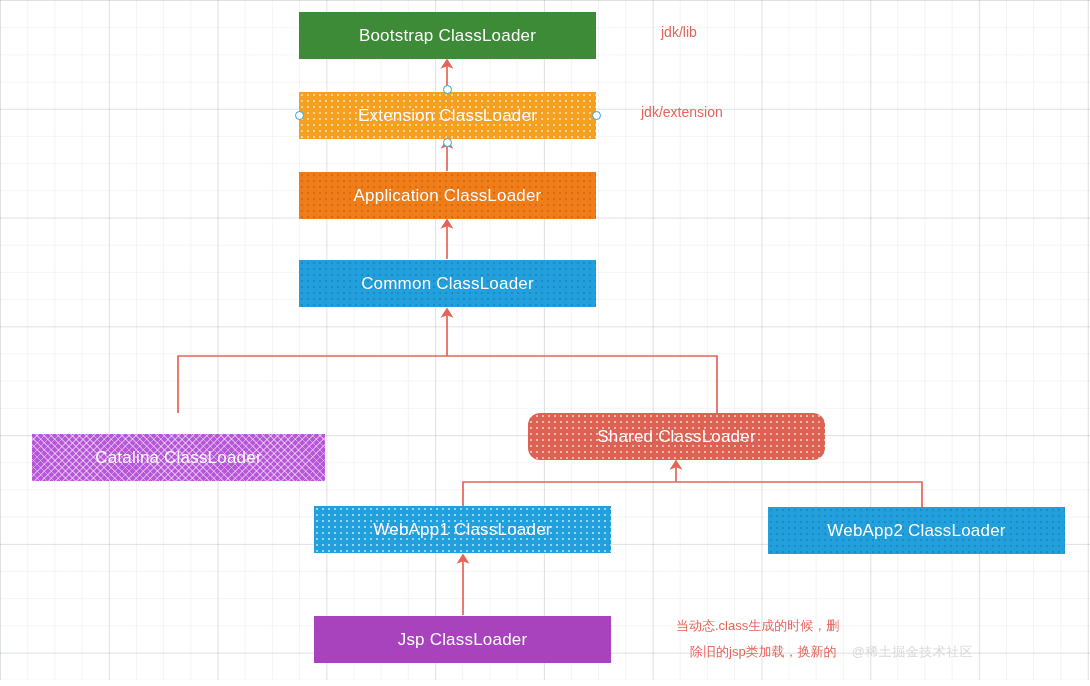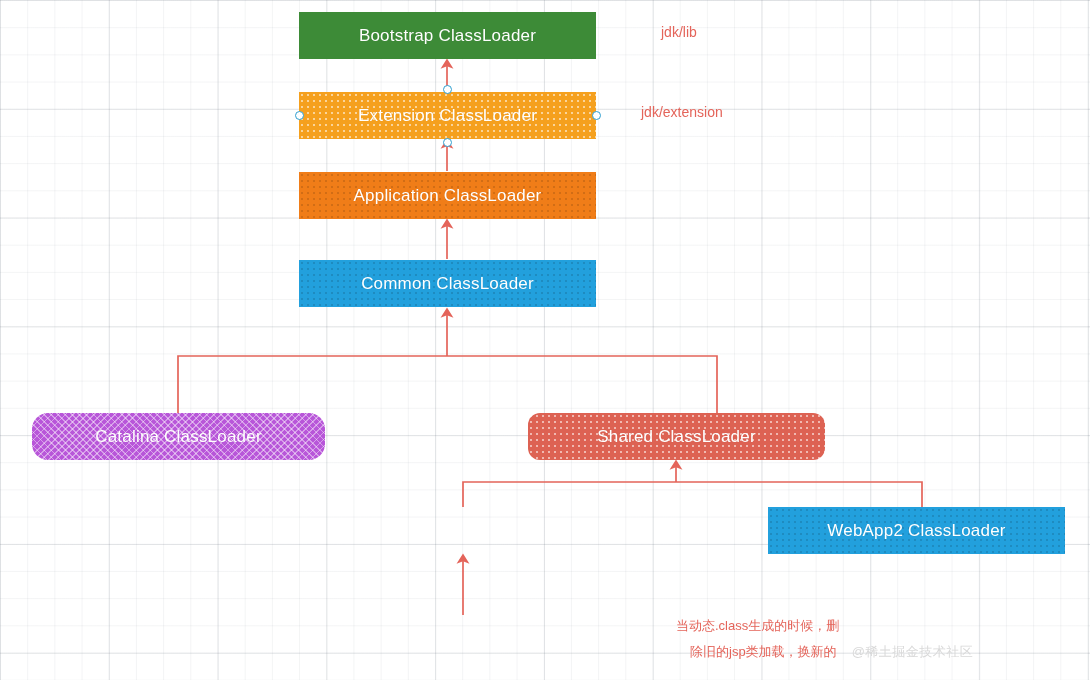--- a/index.html
+++ b/index.html
@@ -164,33 +164,39 @@
   </div>
 
   <div class="node tex-dots-dark" style="left: 299px; top: 172px; width: 297px; height: 47px; background: rgb(240, 125, 24);">
     <span class="label">Application ClassLoader</span>
   </div>
 
   <div class="node tex-dots-dark" style="left: 299px; top: 260px; width: 297px; height: 47px; background: rgb(34, 160, 221);">
     <span class="label">Common ClassLoader</span>
   </div>
 
-  <div class="node tex-cross" style="left: 32px; top: 413px; width: 293px; height: 47px; background: rgb(184, 86, 217); border-radius: 16px;">
+  <div class="node tex-cross" style="left: 32px; top: 434px; width: 293px; height: 47px; background: rgb(184, 86, 217);">
     <span class="label">Catalina ClassLoader</span>
   </div>
 
   <div class="node tex-dots" style="left: 528px; top: 413px; width: 297px; height: 47px; background: rgb(221, 98, 83); border-radius: 12px;">
     <span class="label">Shared ClassLoader</span>
   </div>
 
+  <div class="node tex-dots" style="left: 314px; top: 506px; width: 297px; height: 47px; background: rgb(34, 160, 221);">
+    <span class="label">WebApp1 ClassLoader</span>
+  </div>
 
   <div class="node tex-dots-dark" style="left: 768px; top: 507px; width: 297px; height: 47px; background: rgb(34, 160, 221);">
     <span class="label">WebApp2 ClassLoader</span>
   </div>
 
+  <div class="node" style="left: 314px; top: 616px; width: 297px; height: 47px; background: rgb(168, 67, 189);">
+    <span class="label">Jsp ClassLoader</span>
+  </div>
 
   <div class="side-label" style="left: 661px; top: 24px; color: rgb(228, 100, 90);">jdk/lib</div>
   <div class="side-label" style="left: 641px; top: 104px; color: rgb(228, 100, 90);">jdk/extension</div>
 
   <div class="annotation" style="left: 676px; top: 613px; color: rgb(228, 100, 90);">
     <span class="ln1">当动态.class生成的时候，删</span>
     <span class="ln2"><span>除旧的jsp类加载，换新的</span><span class="wm">@稀土掘金技术社区</span></span>
   </div>
 
   <div class="handle" style="left: 447px; top: 89px;"></div>

